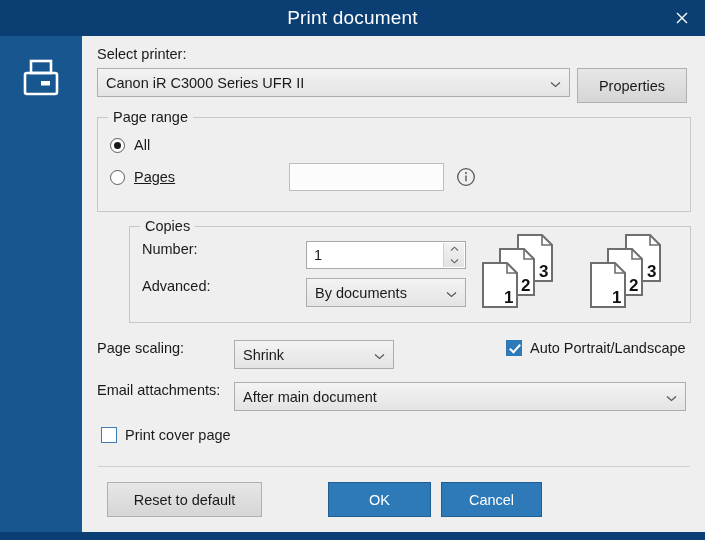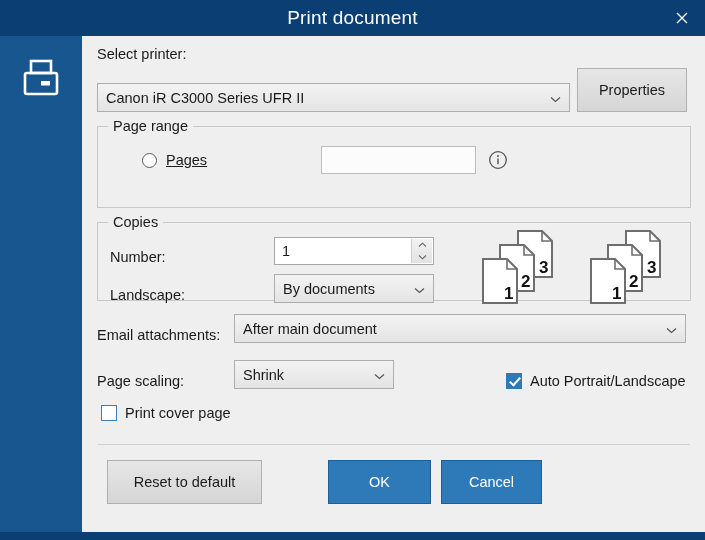--- a/index.html
+++ b/index.html
@@ -96,21 +96,21 @@
   }
   .combo .chev {
     position: absolute;
     right: 8px; top: 50%;
     transform: translateY(-50%);
   }
 
   .btn {
     background: linear-gradient(#e6e6e6, #d6d6d6);
     border: 1px solid #b0b0b0;
-    height: 44px;
+    height: 35px;
     font-size: 14.5px;
     color: #1a1a1a;
     font-family: "Liberation Sans", sans-serif;
     cursor: default;
     display: flex;
     align-items: center;
     justify-content: center;
   }
   .btn-primary {
     background: #2e7ab8;
@@ -212,21 +212,21 @@
   }
   .spin-half {
     flex: 1 1 50%;
     display: flex;
     align-items: center;
     justify-content: center;
     cursor: pointer;
   }
 
   
-  .row { display: flex; align-items: flex-end; }
+  .row { display: flex; align-items: flex-start; }
 
   .separator {
     height: 1px;
     background: #cfcfcf;
     margin: 0 1px;
   }
 
   .info-icon { cursor: pointer; }
 </style>
 </head>
@@ -267,39 +267,43 @@
             <svg width="11" height="7" viewBox="0 0 11 7">
                 <path d="M1 1.5 L5.5 5.5 L10 1.5" stroke="#555" stroke-width="1.2" fill="none"></path>
               </svg>
           </span>
         </div>
         <div class="btn" style="width:110px; margin-left:7px;">
           <span>Properties</span>
         </div>
       </div>
 
-      <div class="group" style="height:82px;padding-left:32px;">
+      <div class="group" style="height:95px;">
         <span class="group-title">Page range</span>
         <div class="group-inner">
+          <div class="radio-row">
+            <span class="radio checked"></span>
+            <span class="label">All</span>
+          </div>
           <div class="radio-row" style="margin-top:6px;">
             <span class="radio"></span>
             <span class="label" style="width:155px;text-decoration:underline;">Pages</span>
             <input class="textinput" style="width: 155px;" type="text" placeholder="">
             <span class="info-icon" style="margin-left:12px; display:flex; align-items:center;">
               <svg width="20" height="20" viewBox="0 0 20 20">
                 <circle cx="10" cy="10" r="8.3" fill="none" stroke="#555" stroke-width="1.3"></circle>
                 <circle cx="10" cy="5.9" r="1" fill="#555"></circle>
                 <path d="M10 8.6 V14.3" stroke="#555" stroke-width="1.4" fill="none"></path>
               </svg>
             </span>
           </div>
         </div>
       </div>
 
-      <div class="group" style="height:79px;">
+      <div class="group" style="height:97px;margin-left:32px;">
         <span class="group-title">Copies</span>
         <div class="group-inner" style="position:relative;">
           <div class="row">
             <span class="label" style="width:164px;">Number:</span>
             <div class="numinput" style="width:160px;">
               <span>1</span>
               <span class="spinner">
                 <span class="spin-half">
                   <svg width="9" height="6" viewBox="0 0 9 6">
                       <path d="M1 4.5 L4.5 1.2 L8 4.5" stroke="#666" stroke-width="1.1" fill="none"></path>
@@ -307,21 +311,21 @@
                 </span>
                 <span class="spin-half">
                   <svg width="9" height="6" viewBox="0 0 9 6">
                       <path d="M1 1.5 L4.5 4.8 L8 1.5" stroke="#666" stroke-width="1.1" fill="none"></path>
                     </svg>
                 </span>
               </span>
             </div>
           </div>
           <div class="row" style="margin-top:9px;">
-            <span class="label" style="width:164px;">Landscape:</span>
+            <span class="label" style="width:164px;">Advanced:</span>
             <div class="combo" style="width:160px;">
               <span>By documents</span>
               <span class="chev">
                 <svg width="11" height="7" viewBox="0 0 11 7">
                     <path d="M1 1.5 L5.5 5.5 L10 1.5" stroke="#555" stroke-width="1.2" fill="none"></path>
                   </svg>
               </span>
             </div>
           </div>
 
@@ -357,48 +361,48 @@
                   <text x="57" y="44">3</text>
                   <text x="39" y="58">2</text>
                   <text x="22" y="70">1</text>
                 </g>
               </g>
             </svg>
           </div>
         </div>
       </div>
 
+      <div class="row" style="margin-top:17px;">
+        <span class="label" style="width:137px;">Page scaling:</span>
+        <div class="combo" style="width:160px;">
+          <span>Shrink</span>
+          <span class="chev">
+            <svg width="11" height="7" viewBox="0 0 11 7">
+                <path d="M1 1.5 L5.5 5.5 L10 1.5" stroke="#555" stroke-width="1.2" fill="none"></path>
+              </svg>
+          </span>
+        </div>
+        <div class="cb-row" style="margin-left:112px;">
+          <span class="checkbox checked"></span>
+          <span class="label">Auto Portrait/Landscape</span>
+        </div>
+      </div>
+
       <div class="row" style="margin-top:13px;">
         <span class="label" style="width:137px;">Email attachments:</span>
         <div class="combo" style="width:452px;">
           <span>After main document</span>
           <span class="chev">
             <svg width="11" height="7" viewBox="0 0 11 7">
                 <path d="M1 1.5 L5.5 5.5 L10 1.5" stroke="#555" stroke-width="1.2" fill="none"></path>
               </svg>
           </span>
         </div>
       </div>
 
-      <div class="row" style="margin-top:17px;">
-        <span class="label" style="width:137px;">Page scaling:</span>
-        <div class="combo" style="width:160px;">
-          <span>Shrink</span>
-          <span class="chev">
-            <svg width="11" height="7" viewBox="0 0 11 7">
-                <path d="M1 1.5 L5.5 5.5 L10 1.5" stroke="#555" stroke-width="1.2" fill="none"></path>
-              </svg>
-          </span>
-        </div>
-        <div class="cb-row" style="margin-left:112px;">
-          <span class="checkbox checked"></span>
-          <span class="label">Auto Portrait/Landscape</span>
-        </div>
-      </div>
-
       <div class="cb-row" style="margin-top:16px; margin-left:4px;">
         <span class="checkbox"></span>
         <span class="label">Print cover page</span>
       </div>
 
       <div class="separator" style="margin-top:23px;"></div>
 
       <div class="row" style="margin-top:15px;">
         <div class="btn" style="width:155px; margin-left:10px;">
           <span>Reset to default</span>

